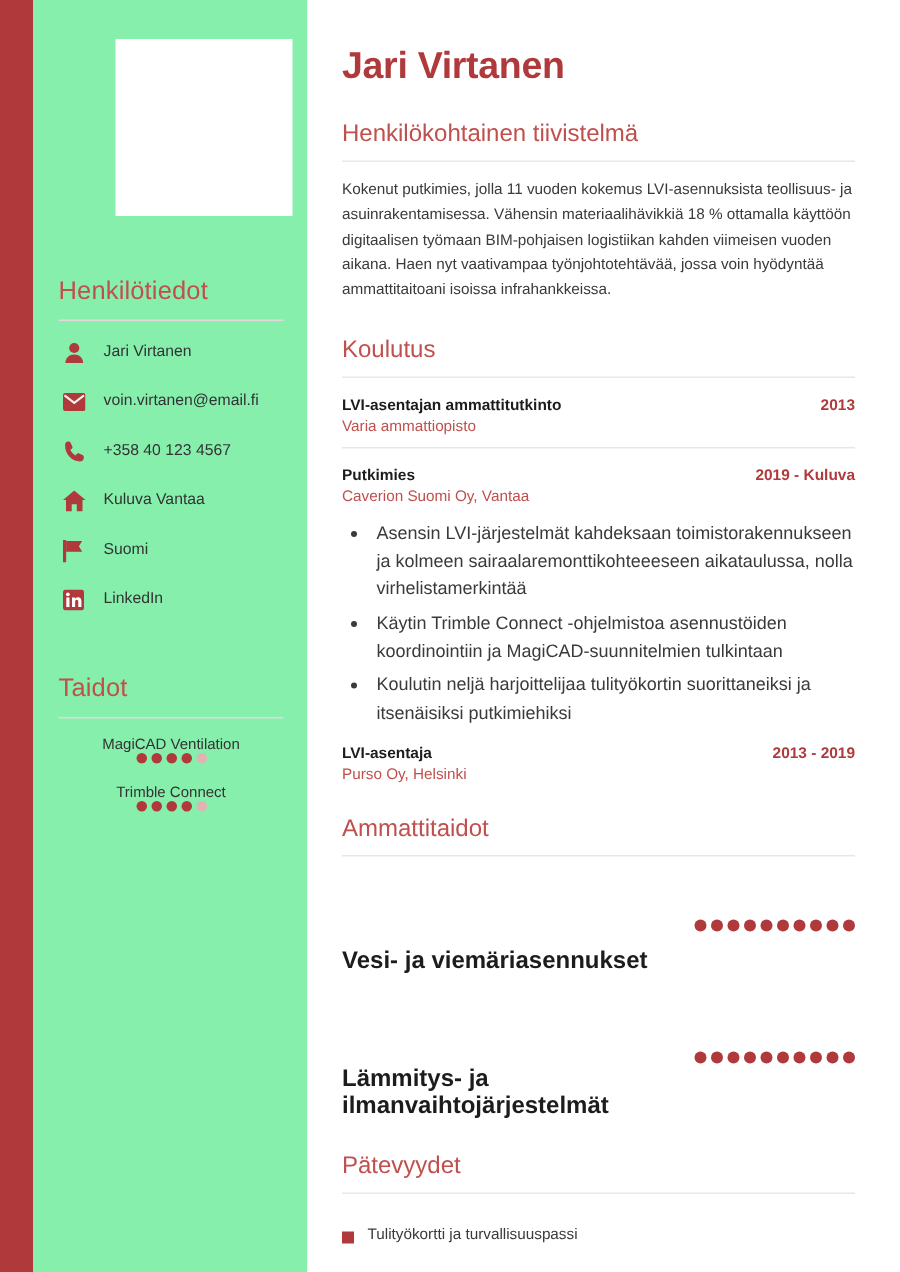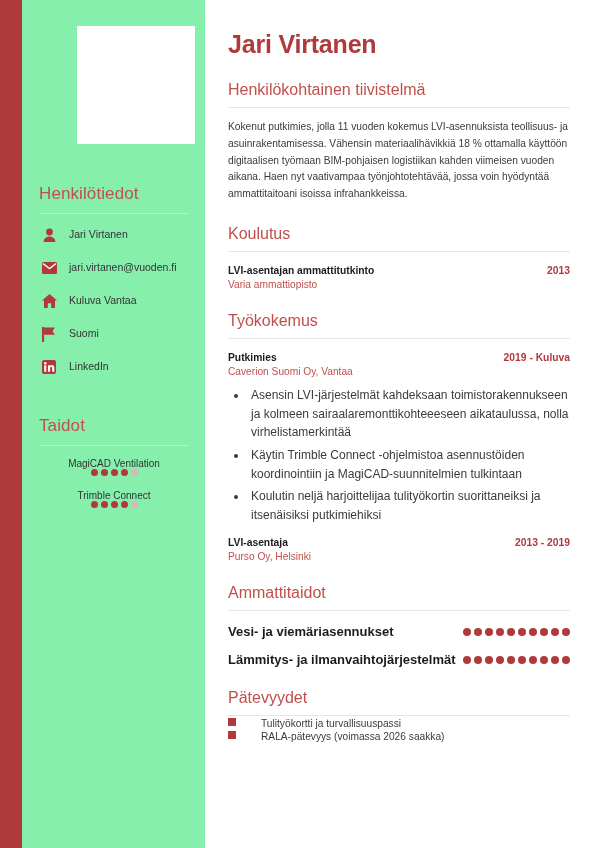--- a/index.html
+++ b/index.html
@@ -58,25 +58,25 @@
   .entry { margin-top:13px; }
   .entry-head { display:flex; justify-content:space-between; align-items:baseline; }
   .entry-title { font-size:10.3px; font-weight:bold; color:#1c1c1c; }
   .entry-date { font-size:10.3px; font-weight:bold; color:#b0393c; white-space:nowrap; }
   .entry-sub { font-size:10.2px; color:#c0504d; margin-top:3px; }
 
   ul.bullets { margin:9px 0 0 20px; }
   ul.bullets li { font-size:12px; color:#3a3a3a; line-height:1.55; margin-bottom:4px; padding-left:3px; }
 
   .pro-row { display:flex; align-items:center; justify-content:space-between; margin-top:13px; }
-  .pro-name { font-size:13px; font-weight:bold; color:#1c1c1c; }
+  .pro-name { font-size:16px; font-weight:bold; color:#1c1c1c;margin-top:48px; }
   .pro-dots { display:flex; gap:3px; }
   .pro-dot { width:8px; height:8px; border-radius:50%; background:#b0393c; }
 
-  .qual-row { display:flex; align-items:flex-start; margin-top:2px;gap:16px; }
+  .qual-row { display:flex; align-items:flex-end; margin-top:22px; }
   .sq { width:8px; height:8px; background:#b0393c; flex:0 0 8px; margin-right:9px; }
   .qual-txt { font-size:10.2px; color:#3a3a3a; }
 </style>
 </head>
 <body>
 
 <div class="rail"></div>
 
 <aside class="sidebar">
   <div class="photo"></div>
@@ -93,21 +93,29 @@
         </span>
         <span class="contact-txt">Jari Virtanen</span>
       </div>
       <div class="contact-row">
         <span class="ic">
           <svg width="15" height="12" viewBox="0 0 15 12">
             <rect x="0" y="0" width="15" height="12" rx="1.5" fill="#b0393c"></rect>
             <path d="M1 1.6 L7.5 6.6 L14 1.6" stroke="#f7f2f1" stroke-width="1.4" fill="none"></path>
           </svg>
         </span>
-        <span class="contact-txt">jari.virtanen@vuoden.fi</span>
+        <span class="contact-txt">voin.virtanen@email.fi</span>
+      </div>
+      <div class="contact-row">
+        <span class="ic">
+          <svg width="13" height="14" viewBox="0 0 13 14">
+            <path d="M2.4 0.4c1 0 1.5.3 1.9 1.2l.9 2c.3.7.1 1.2-.5 1.7l-.8.6c.6 1.6 1.9 3 3.5 3.7l.6-.8c.5-.6 1-.8 1.7-.5l2 .9c.9.4 1.2.9 1.2 1.9 0 1.6-1.2 2.5-2.7 2.5C5.1 13.6.4 8.9.4 3 .4 1.5 1 .4 2.4.4z" fill="#b0393c"></path>
+          </svg>
+        </span>
+        <span class="contact-txt">+358 40 123 4567</span>
       </div>
       <div class="contact-row">
         <span class="ic">
           <svg width="15" height="14" viewBox="0 0 15 14">
             <path d="M7.5 0 L15 6.4 L13 6.4 L13 14 L9.2 14 L9.2 9.2 L5.8 9.2 L5.8 14 L2 14 L2 6.4 L0 6.4 Z" fill="#b0393c"></path>
           </svg>
         </span>
         <span class="contact-txt">Kuluva Vantaa</span>
       </div>
       <div class="contact-row">
@@ -170,21 +178,20 @@
   <div id="education-list">
       <div class="entry">
         <div class="entry-head">
           <div class="entry-title">LVI-asentajan ammattitutkinto</div>
           <div class="entry-date">2013</div>
         </div>
         <div class="entry-sub">Varia ammattiopisto</div>
       </div>
     </div>
 
-  <div class="sec-h">Työkokemus</div>
   <div class="sec-rule"></div>
   <div id="experience-list">
       <div class="entry">
         <div class="entry-head">
           <div class="entry-title">Putkimies</div>
           <div class="entry-date">2019 - Kuluva</div>
         </div>
         <div class="entry-sub">Caverion Suomi Oy, Vantaa</div>
         <ul class="bullets">
           <li>Asensin LVI-järjestelmät kahdeksaan toimistorakennukseen ja kolmeen sairaalaremonttikohteeeseen aikataulussa, nolla virhelistamerkintää</li>

